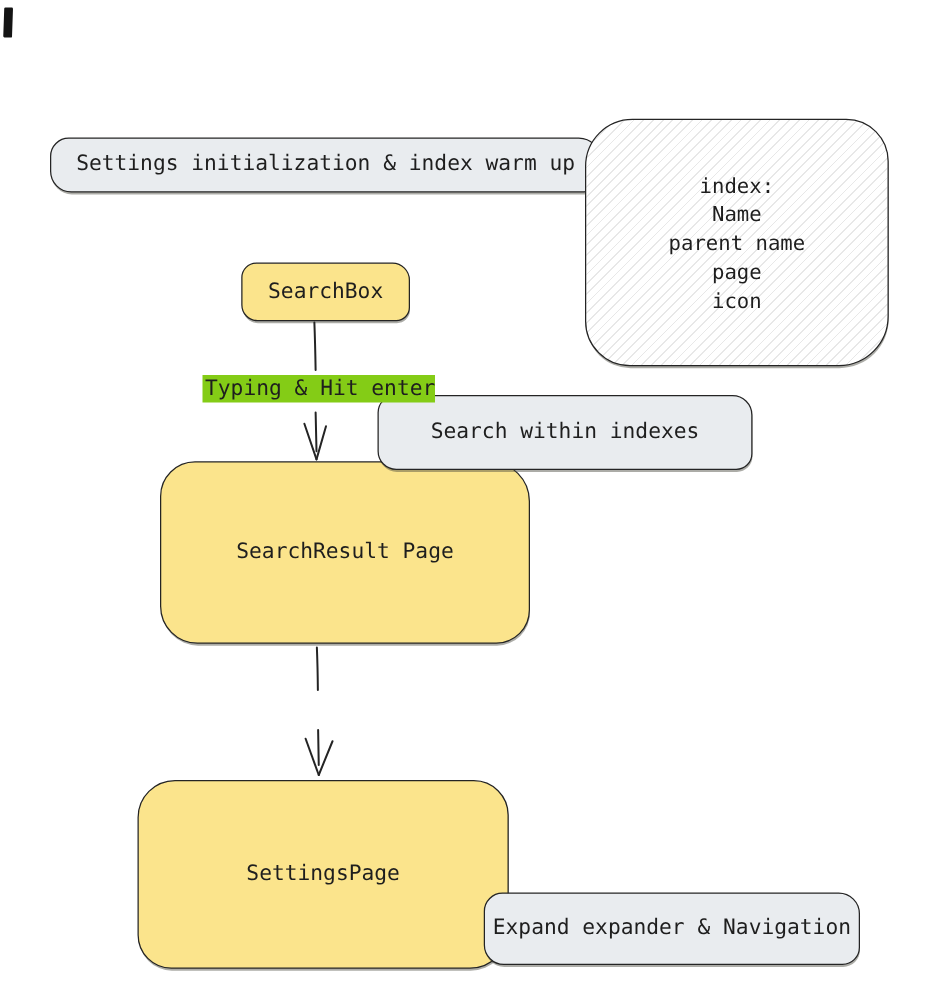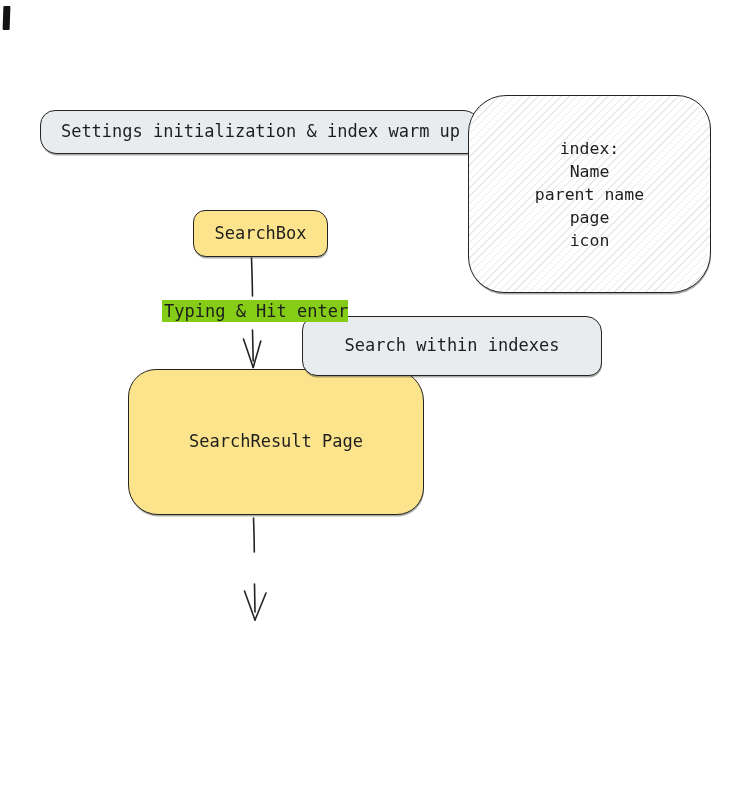--- a/index.html
+++ b/index.html
@@ -87,20 +87,23 @@
   </div>
 
   <div class="node yellow node-searchbox">
     <span>SearchBox</span>
   </div>
 
   <div class="node yellow node-search-result">
     <span>SearchResult Page</span>
   </div>
 
+  <div class="node yellow node-settings-page">
+    <span>SettingsPage</span>
+  </div>
 
   <svg class="arrow-layer" viewBox="0 0 750 806" xmlns="http://www.w3.org/2000/svg" fill="none" stroke="currentColor" stroke-width="1.6" stroke-linecap="round">
 
     <g>
       <path d="M251.5,258 C252,271 252.3,284 252.5,296"></path>
       <path d="M252.5,330 C252.8,341 253,351 253.2,361"></path>
       <path d="M243.5,339 L253.2,367.5"></path>
       <path d="M260.8,341 L253.2,367.5"></path>
     </g>
 
@@ -109,17 +112,20 @@
       <path d="M254.5,584 C254.7,594 254.8,603 255,612"></path>
       <path d="M244.5,591 L255,620"></path>
       <path d="M266,593 L255,620"></path>
     </g>
   </svg>
 
   <div class="node gray node-search-within">
     <span>Search within indexes</span>
   </div>
 
+  <div class="node gray node-expand-nav">
+    <span>Expand expander &amp; Navigation</span>
+  </div>
 
   <div class="edge-label label-typing">Typing &amp; Hit enter</div>
 
 
 </div>
 
 </body></html>

